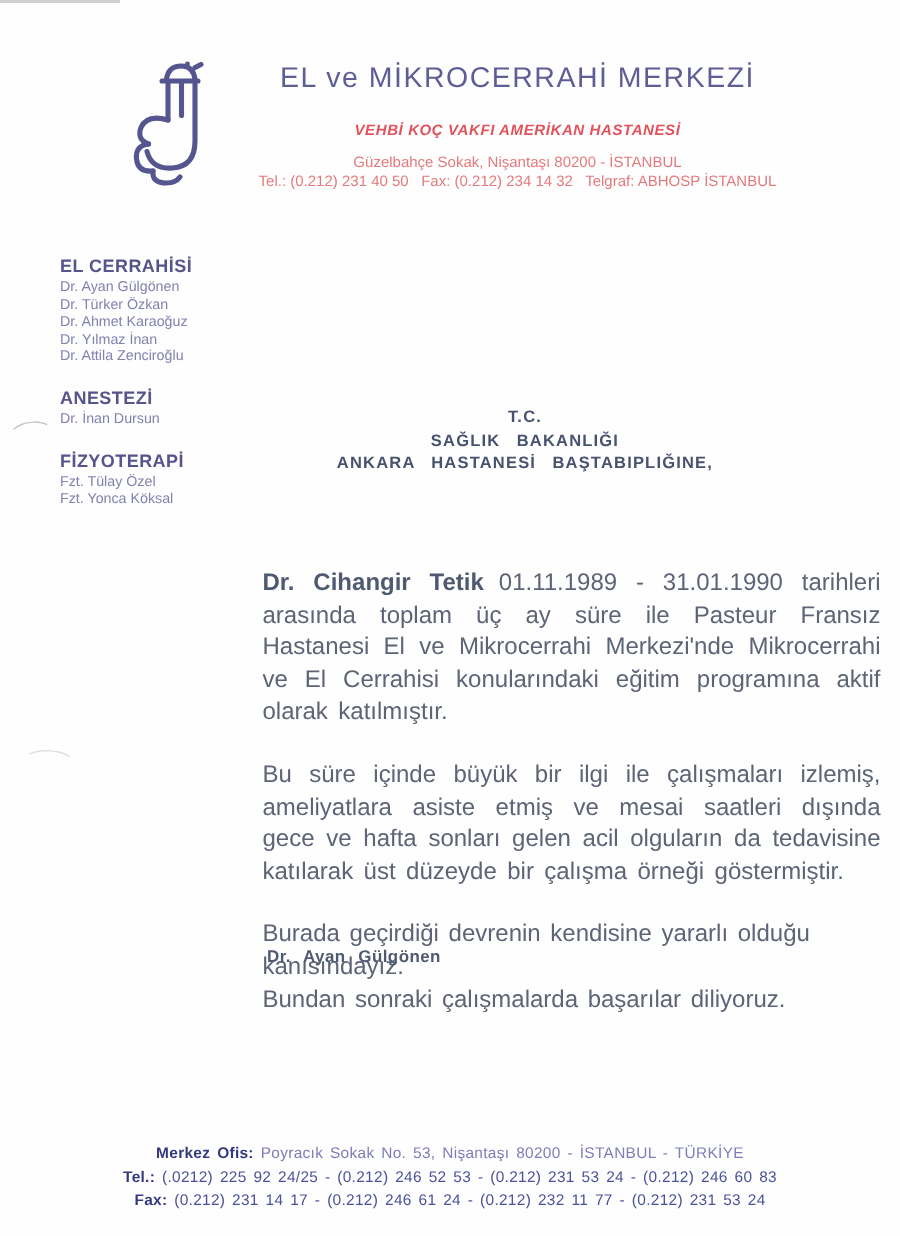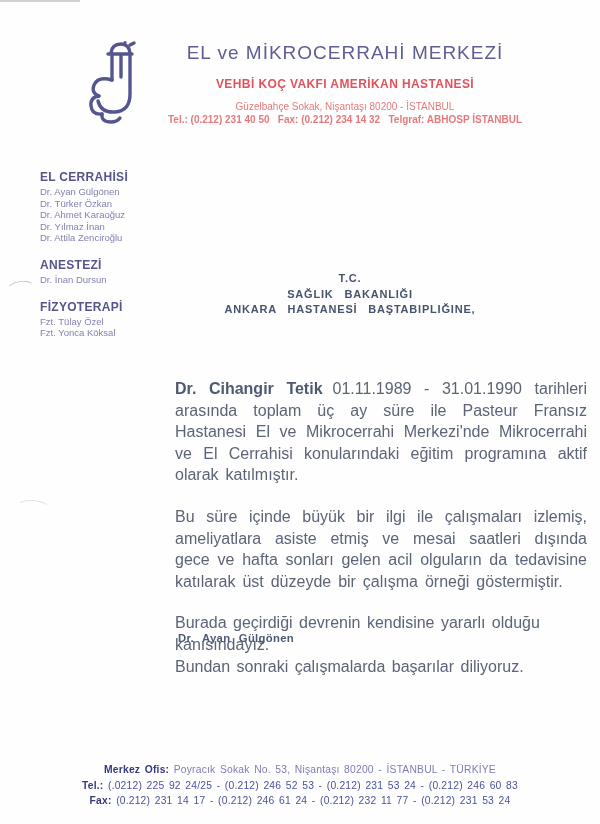--- a/index.html
+++ b/index.html
@@ -25,31 +25,31 @@
   .head-text {
     position: absolute; left: 100px; right: 10px; top: 42px;
     text-align: center;
   }
   .head-title {
     font-size: 19px; color: #5e5e96;
     letter-spacing: 1px; font-weight: 400;
     white-space: pre-wrap;
   }
   .head-sub {
-    margin-top: 13px;
-    font-size: 12px; font-weight: bold; color: #e1535c;
-    letter-spacing: .4px; white-space: pre-wrap;
+    margin-top: 18px;
+    font-size: 10px; font-weight: bold; color: #e1535c;
+    letter-spacing: .4px; white-space: pre-wrap; font-style: italic;
   }
   .head-addr {
     margin-top: 10px;
     font-size: 10px; color: #e57a7c; white-space: pre-wrap;
   }
   .head-contact {
     margin-top: 2px;
-    font-size: 10px; color: #e57a7c; white-space: pre-wrap; font-weight: bold;
+    font-size: 10px; color: #e57a7c; white-space: pre-wrap;
   }
   
   .sidebar {
     position: absolute; left: 40px; top: 170px; width: 150px;
   }
   .sb-section { margin-bottom: 14px; }
   .sb-head {
     font-size: 12px; font-weight: bold; color: #55558b;
     letter-spacing: .3px; margin-bottom: 2px;
   }

